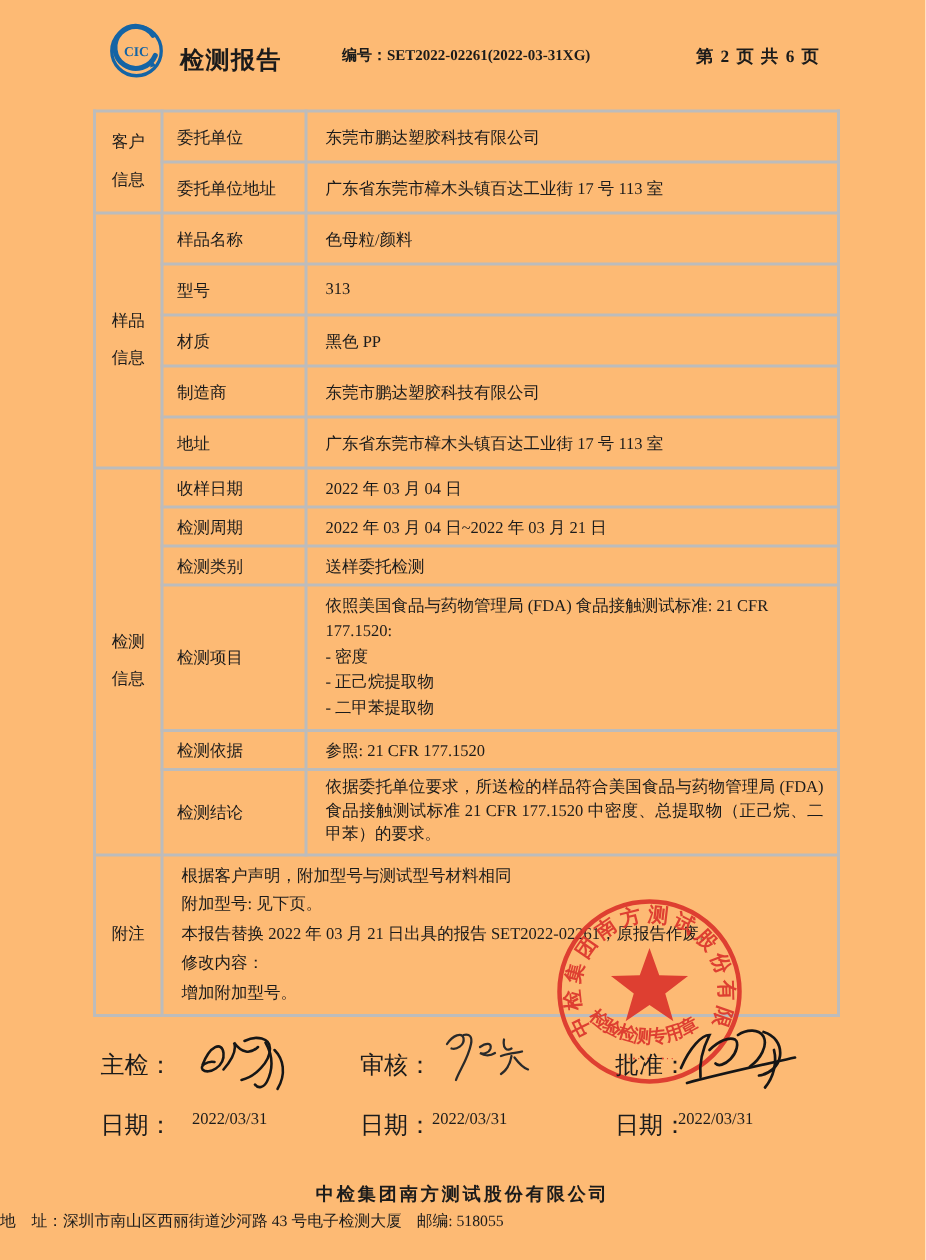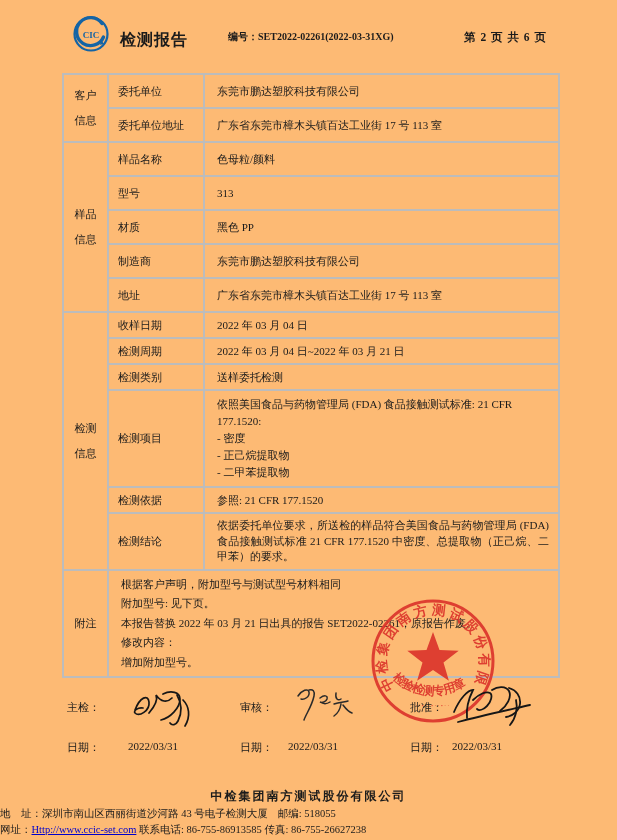--- a/index.html
+++ b/index.html
@@ -20,21 +20,21 @@
   td.label{ padding-left:9px;}
   td.value{ padding-left:12px;border-radius:14px;}
   td.multi{ padding:5px 10px 5px 12px;line-height:17px;vertical-align:middle;}
   td.conc { padding:4px 9px 4px 12px;line-height:15.5px;text-align:justify;}
   td.note { padding:4px 10px 4px 12px;line-height:19.6px;vertical-align:middle;}
   tr.h34{height:34px;} tr.h26{height:26px;} tr.h85{height:85px;} tr.h47{height:47px;} tr.h98{height:98px;}
   
   .stamp{position:absolute;left:364px;top:592px;width:138px;height:138px;opacity:.93;}
   .stamp text{font-family:"Liberation Serif","DejaVu Serif",serif;font-weight:bold;}
   
-  .sig-label{position:absolute;font-size:11px;z-index:5;}
+  .sig-label{position:absolute;font-size:16px;z-index:5;}
   .sig-svg{position:absolute;z-index:4;}
   .sig-date-val{position:absolute;font-size:11px;width:86px;text-align:left;}
   
   .ft-company{position:absolute;left:0;top:788px;width:100%;text-align:center;font-size:12px;font-weight:bold;letter-spacing:2px;}
   .ft-line{position:absolute;left:0;width:100%;font-size:10.5px;}
   .ft-addr{top:807px;}
   .ft-web{top:823px;}
   .ft-web a{color:#0000cc;text-decoration:underline;}
   .sp{display:inline-block;width:10px;}
 </style>
@@ -202,19 +202,14 @@
   <div class="sig-date-val" style="left:128px;top:740px;">2022/03/31</div>
   <div class="sig-label" style="left:240px;top:740px;">日期：</div>
   <div class="sig-date-val" style="left:288px;top:740px;">2022/03/31</div>
   <div class="sig-label" style="left:410px;top:740px;">日期：</div>
   <div class="sig-date-val" style="left:452px;top:740px;">2022/03/31</div>
 
   <div class="ft-company">中检集团南方测试股份有限公司</div>
   <div class="ft-line ft-addr">
     <span>地　址：</span><span>深圳市南山区西丽街道沙河路 43 号电子检测大厦</span><span class="sp"></span><span>邮编: 518055</span>
   </div>
-  <div class="ft-line ft-web">
-    <span>网址：</span><a href="#">Http://www.ccic-set.com</a>
-    <span>联系电话: 86-755-86913585</span>
-    <span>传真: 86-755-26627238</span>
-  </div>
 
 </div>
 
 </body></html>

